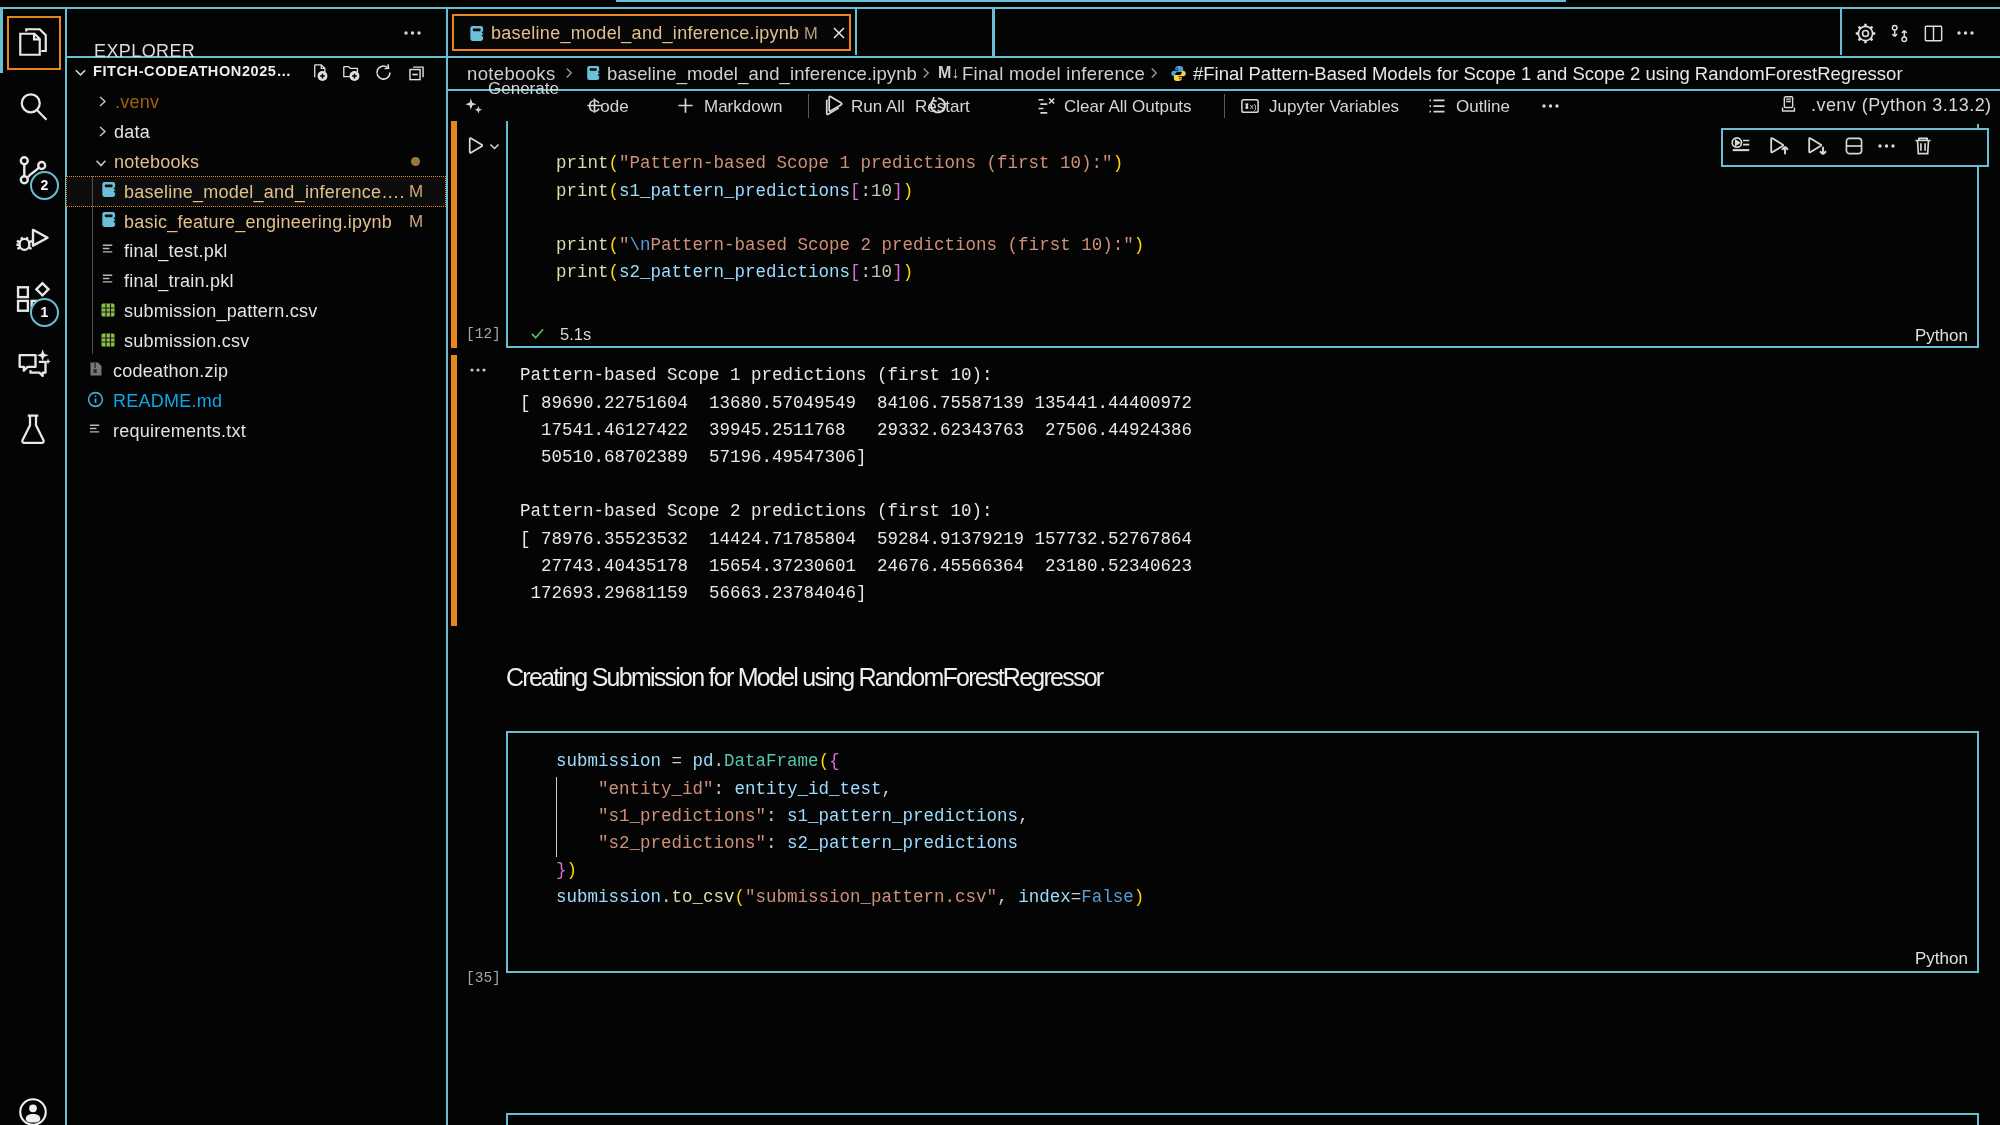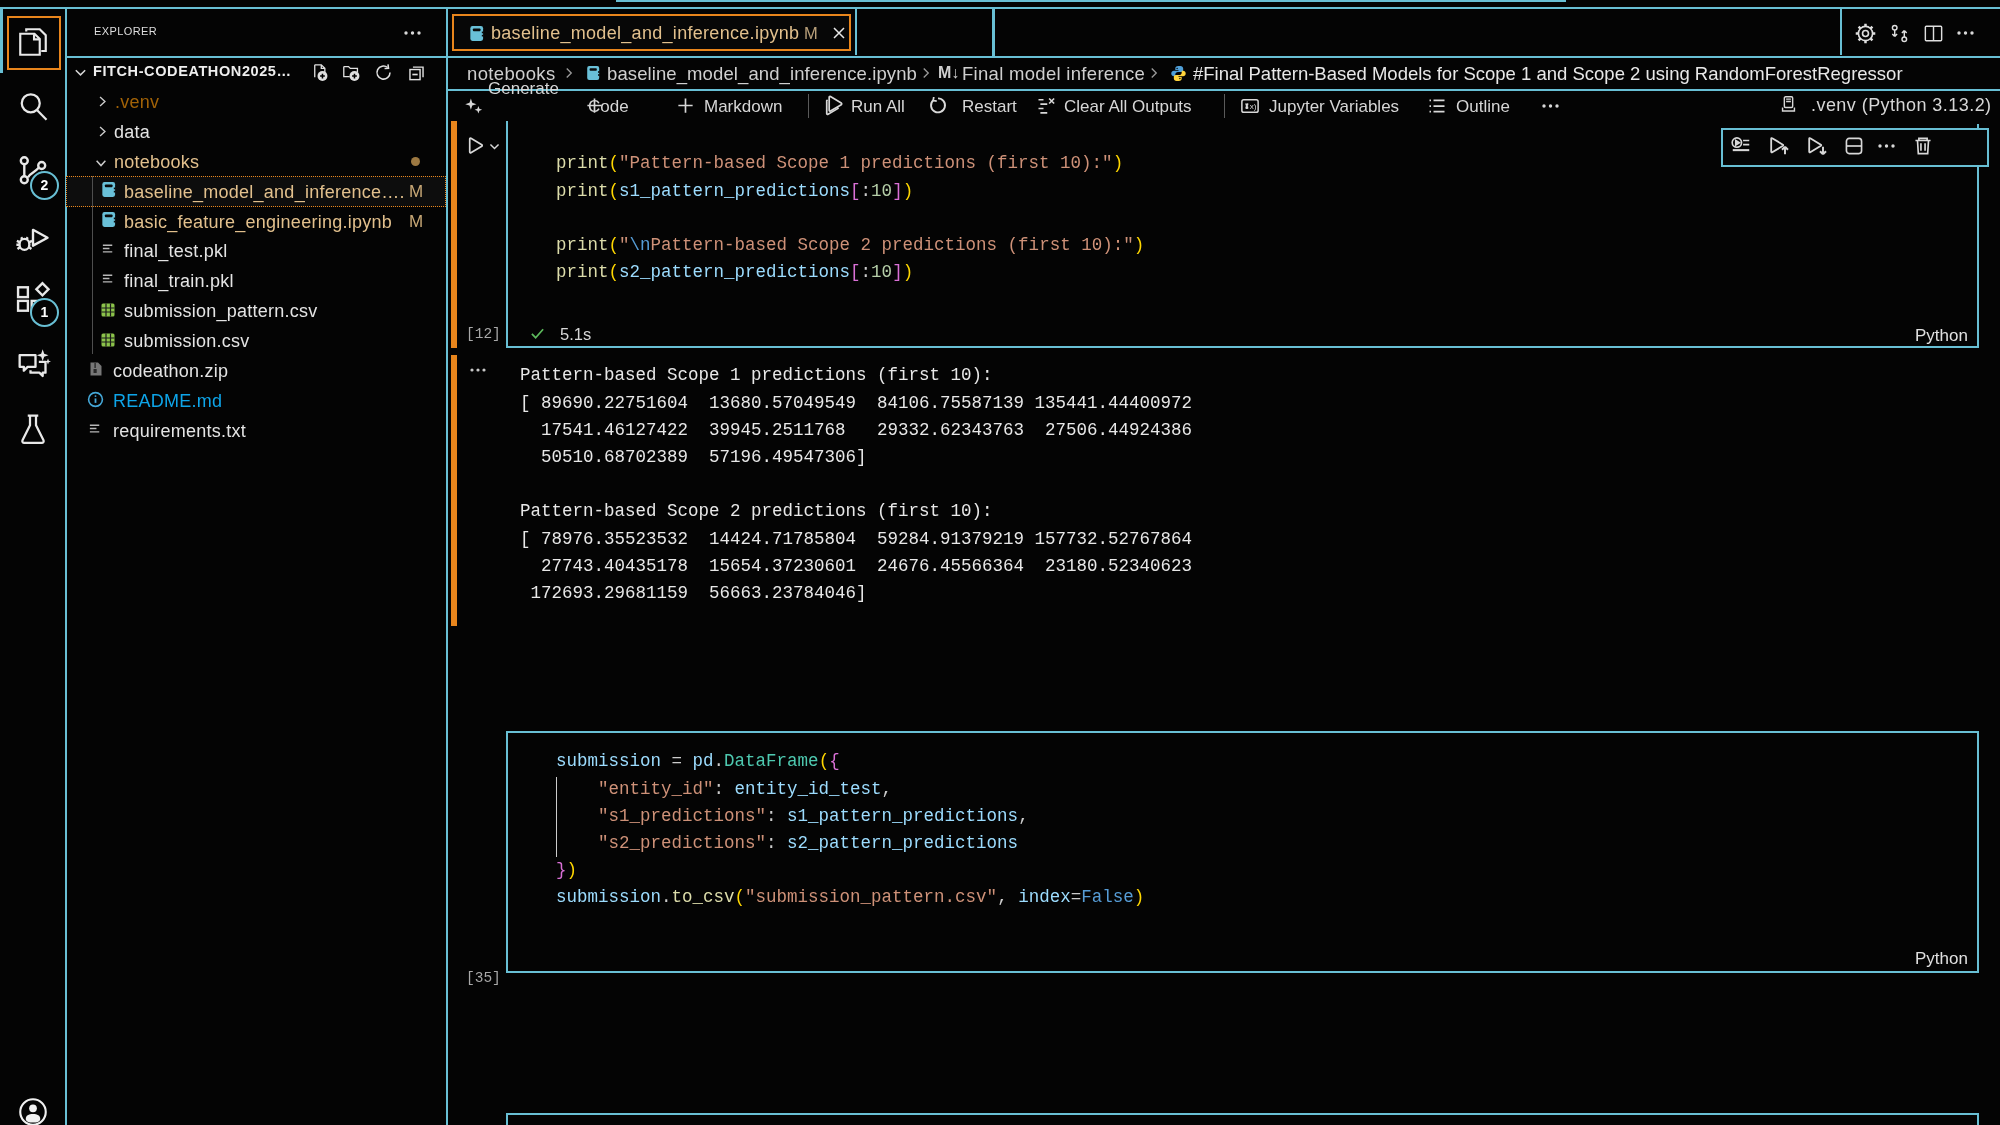--- a/index.html
+++ b/index.html
@@ -78,21 +78,21 @@
 <svg class="abs" style="left:15px;top:411px" width="36" height="36" viewBox="0 0 24 24" fill="none" stroke="#e8e8e8" stroke-width="1.5">
   <path d="M8.5 3 L15.5 3 M10 3 L10 9.5 L5 19.5 C4.6 20.4 5.2 21.2 6.1 21.2 L17.9 21.2 C18.8 21.2 19.4 20.4 19 19.5 L14 9.5 L14 3" stroke-linejoin="round"></path>
 </svg>
 
 <svg class="abs" style="left:18px;top:1097px" width="30" height="30" viewBox="0 0 24 24" fill="none" stroke="#f0f0f0" stroke-width="1.7">
   <circle cx="12" cy="12" r="10.2"></circle>
   <circle cx="12" cy="9" r="3.1" fill="#f0f0f0" stroke="none"></circle>
   <path d="M6.2 17.5 C6.2 14.6 8.5 13.5 12 13.5 C15.5 13.5 17.8 14.6 17.8 17.5 C17.8 19.5 15.5 20.4 12 20.4 C8.5 20.4 6.2 19.5 6.2 17.5 Z" fill="#f0f0f0" stroke="none"></path>
 </svg>
 
-<div class="abs" style="left:94px;top:25px;font-size:11px;color:#dedede;letter-spacing:0.4px;">EXPLORER</div>
+<div class="abs" style="left:94px;top:41px;font-size:18px;color:#dedede;letter-spacing:0.4px;">EXPLORER</div>
 <svg class="abs" style="left:403px;top:29px" width="22" height="8" viewBox="0 0 22 8">
       <circle cx="3" cy="4" r="1.7" fill="#d8d8d8"></circle>
       <circle cx="9.5" cy="4" r="1.7" fill="#d8d8d8"></circle>
       <circle cx="16.0" cy="4" r="1.7" fill="#d8d8d8"></circle>
     </svg>
 
 <svg class="abs" style="left:73px;top:65px" width="15" height="15" viewBox="0 0 16 16" fill="none" stroke="#d8d8d8" stroke-width="1.6">
       <path d="M3 5.5 L8 10.5 L13 5.5"></path>
     </svg>
 <div class="abs" style="left:93px;top:63px;font-size:14.5px;font-weight:700;color:#eeeeee;letter-spacing:0.6px;">FITCH-CODEATHON2025…</div>
@@ -269,21 +269,21 @@
 <div class="abs" style="left:808px;top:94px;width:1px;height:24px;background:#5a5a5a;"></div>
 <svg class="abs" style="left:823px;top:94px" width="23" height="23" viewBox="0 0 16 16" fill="none" stroke="#d8d8d8" stroke-width="1.2">
   <path d="M5.2 1.8 C4.8 1.56 4.3 1.8 4.3 2.3 L4.3 11.3 C4.3 11.8 4.8 12.04 5.2 11.8 L12.7 7.4 C13.1 7.16 13.1 6.44 12.7 6.2 Z" stroke-linejoin="round"></path>
   <path d="M3.2 4.2 L2.6 4.6 L2.6 13.6 C2.6 14.1 3.1 14.34 3.5 14.1 L10.5 10 L9.8 9.4" stroke-linejoin="round" fill="none"></path>
 </svg>
 <div class="abs ui" style="left:851px;top:97px;">Run All</div>
 <svg class="abs" style="left:928px;top:96px" width="20" height="20" viewBox="0 0 16 16" fill="none" stroke="#d8d8d8" stroke-width="1.5">
   <path d="M4.2 3.4 A5.6 5.6 0 1 0 8 1.9"></path>
   <path d="M4.6 0.8 L4.2 3.6 L7 4.1" fill="none" stroke-width="1.4"></path>
 </svg>
-<div class="abs ui" style="left:962px;top:97px;">Restart</div>
+<div class="abs ui" style="left:915px;top:97px;">Restart</div>
 <svg class="abs" style="left:1036px;top:96px" width="20" height="20" viewBox="0 0 16 16" fill="none" stroke="#d8d8d8" stroke-width="1.3">
   <path d="M2 3 L6 3 M3.5 6.5 L9 6.5 M2 10 L6 10 M3.5 13.5 L9 13.5"></path>
   <path d="M10.5 2 L14.5 6 M14.5 2 L10.5 6"></path>
 </svg>
 <div class="abs ui" style="left:1064px;top:97px;">Clear All Outputs</div>
 <div class="abs" style="left:1224px;top:94px;width:1px;height:24px;background:#5a5a5a;"></div>
 <svg class="abs" style="left:1240px;top:96px" width="20" height="20" viewBox="0 0 16 16" fill="none" stroke="#d8d8d8" stroke-width="1.2">
   <rect x="1.5" y="3" width="13" height="10" rx="1.5"></rect>
   <path d="M4.5 6 L6 8 L4.5 10 M6.5 6 L5 8 L6.5 10" stroke-width="1.1"></path>
   <path d="M8 10 L8.8 6 M8.3 6 L9.6 10 M9.1 10 L10.4 6" stroke-width="0"></path>
@@ -371,20 +371,21 @@
 <div class="abs mono" style="left:520px;top:362.4px;color:#e8e8e8;">Pattern-based Scope 1 predictions (first 10):
 [ 89690.22751604  13680.57049549  84106.75587139 135441.44400972
   17541.46127422  39945.2511768   29332.62343763  27506.44924386
   50510.68702389  57196.49547306]
 
 Pattern-based Scope 2 predictions (first 10):
 [ 78976.35523532  14424.71785804  59284.91379219 157732.52767864
   27743.40435178  15654.37230601  24676.45566364  23180.52340623
  172693.29681159  56663.23784046]</div>
 
+<div class="abs" style="left:506px;top:663px;font-size:25px;letter-spacing:-1.75px;color:#eeeeee;white-space:nowrap;">Creating Submission for Model using RandomForestRegressor</div>
 
 <div class="abs" style="left:506px;top:731px;width:1469px;height:238px;border:2px solid #68bfd4;"></div>
 
 <div class="abs mono" style="left:556px;top:748.4px;"><span class="vr">submission</span> <span class="pu">=</span> <span class="vr">pd</span><span class="pu">.</span><span class="cl">DataFrame</span><span class="b1">(</span><span class="b2">{</span>
     <span class="st">"entity_id"</span><span class="pu">:</span> <span class="vr">entity_id_test</span><span class="pu">,</span>
     <span class="st">"s1_predictions"</span><span class="pu">:</span> <span class="vr">s1_pattern_predictions</span><span class="pu">,</span>
     <span class="st">"s2_predictions"</span><span class="pu">:</span> <span class="vr">s2_pattern_predictions</span>
 <span class="b2">}</span><span class="b1">)</span>
 <span class="vr">submission</span><span class="pu">.</span><span class="fn">to_csv</span><span class="b1">(</span><span class="st">"submission_pattern.csv"</span><span class="pu">,</span> <span class="vr">index</span><span class="pu">=</span><span class="kw">False</span><span class="b1">)</span>
 </div>

